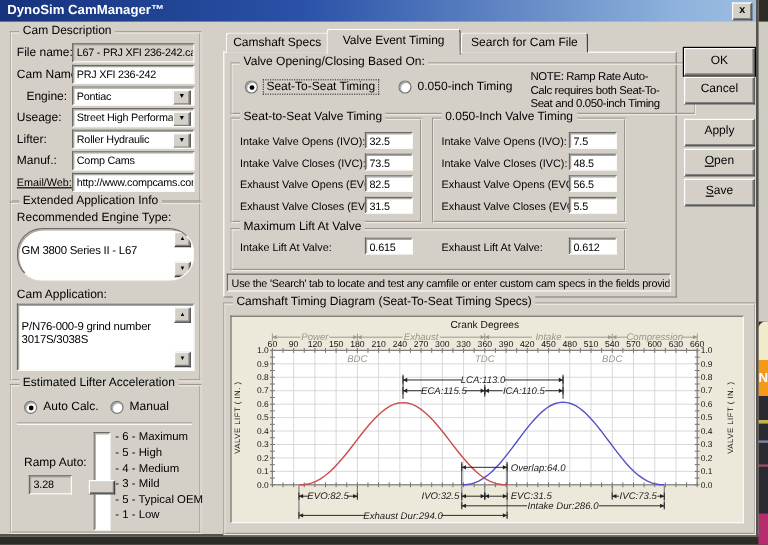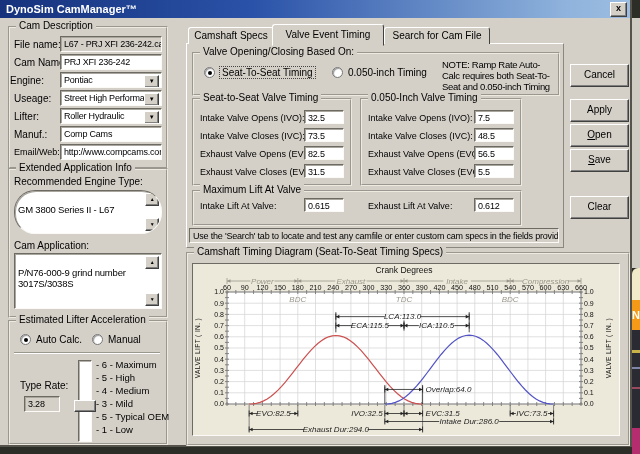--- a/index.html
+++ b/index.html
@@ -73,29 +73,29 @@
     <span>DynoSim CamManager™</span>
     <div class="closebtn">x</div>
   </div>
 
   <div class="grp" style="left:8px;top:26px;width:156px;height:139px;">
     <span class="t">Cam Description</span>
     <span class="lbl" style="left:4px;top:11px;">File name:</span>
     <div class="edit ro" style="left:50px;top:8px;width:102px;height:16px;">L67 - PRJ XFI 236-242.cam</div>
     <span class="lbl" style="left:4px;top:29px;">Cam Name:</span>
     <div class="edit" style="left:50px;top:26px;width:102px;height:16px;">PRJ XFI 236-242</div>
-    <span class="lbl" style="left:0;top:47px;">Engine:</span>
+    <span class="lbl" style="left:12px;top:47px;">Engine:</span>
     <div class="edit" style="left:50px;top:44px;width:102px;height:16px;"><span>Pontiac</span><span class="combo-arrow">▼</span></div>
     <span class="lbl" style="left:4px;top:65px;">Useage:</span>
     <div class="edit" style="left:50px;top:62px;width:102px;height:16px;"><span>Street High Performance</span><span class="combo-arrow">▼</span></div>
     <span class="lbl" style="left:4px;top:83px;">Lifter:</span>
     <div class="edit" style="left:50px;top:80px;width:102px;height:16px;"><span>Roller Hydraulic</span><span class="combo-arrow">▼</span></div>
     <span class="lbl" style="left:4px;top:101px;">Manuf.:</span>
     <div class="edit" style="left:50px;top:98px;width:102px;height:16px;">Comp Cams</div>
-    <span class="lbl" style="left:4px;top:119px;font-size:9px;">Email/Web:</span>
+    <span class="lbl" style="left:4px;top:119px;font-size:9px;text-decoration:underline;">Email/Web:</span>
     <div class="edit" style="left:50px;top:116px;width:102px;height:16px;">http://www.compcams.com</div>
   </div>
 
   <div class="grp" style="left:8px;top:168px;width:156px;height:146px;">
     <span class="t">Extended Application Info</span>
     <span class="lbl" style="left:4px;top:6px;">Recommended Engine Type:</span>
     <div class="edit ta" style="left:4px;top:20px;width:148px;height:44px;background:#fff;border-radius:21px;">
       <span>GM 3800 Series II - L67</span>
       <span class="spin" style="top:2px;">▲</span>
       <span class="spin" style="bottom:2px;">▼</span>
@@ -109,38 +109,38 @@
     </div>
   </div>
 
   <div class="grp" style="left:8px;top:320px;width:156px;height:121px;">
     <span class="t">Estimated Lifter Acceleration</span>
     <span class="radio sel" style="left:10px;top:12px;"></span>
     <span class="lbl" style="left:26px;top:12px;">Auto Calc.</span>
     <span class="radio" style="left:82px;top:12px;"></span>
     <span class="lbl" style="left:98px;top:12px;">Manual</span>
     <div class="sep" style="left:4px;top:30px;width:146px;"></div>
-    <span class="lbl" style="left:10px;top:58px;">Type Rate:</span>
+    <span class="lbl" style="left:10px;top:58px;">Ramp Auto:</span>
     <div class="edit ro" style="left:14px;top:74px;width:36px;height:16px;">3.28</div>
     <div class="slider-track" style="left:68px;top:38px;height:80px;"></div>
     <div class="slider-thumb" id="slider-thumb" style="left: 64px; top: 78px;"></div>
     <span class="lbl" style="left:86px;top:37px;font-size:9.5px;">- 6 - Maximum</span>
     <span class="lbl" style="left:86px;top:50px;font-size:9.5px;">- 5 - High</span>
     <span class="lbl" style="left:86px;top:63px;font-size:9.5px;">- 4 - Medium</span>
     <span class="lbl" style="left:86px;top:76px;font-size:9.5px;">- 3 - Mild</span>
     <span class="lbl" style="left:86px;top:89px;font-size:9.5px;">- 5 - Typical OEM</span>
     <span class="lbl" style="left:86px;top:102px;font-size:9.5px;">- 1 - Low</span>
   </div>
 
   <div class="tabpage"></div>
   <div class="tab" style="left:188px;width:84px;">Camshaft Specs</div>
   <div class="tab active" style="left:272px;width:110px;">Valve Event Timing</div>
   <div class="tab" style="left:384px;width:104px;">Search for Cam File</div>
 
-  <div class="grp" style="left:192px;top:52px;width:364px;height:40px;">
+  <div class="grp" style="left:192px;top:52px;width:364px;height:40px;padding-left:20px;">
     <span class="t">Valve Opening/Closing Based On:</span>
     <span class="radio sel" style="left:10px;top:13px;"></span>
     <span class="lbl focus-dotted" style="left:26px;top:13px;padding:0 2px;">Seat-To-Seat Timing</span>
     <span class="radio" style="left:138px;top:13px;"></span>
     <span class="lbl" style="left:154px;top:13px;">0.050-inch Timing</span>
     <span class="lbl" style="left:248px;top:5px;width:112px;white-space:normal;font-size:9.5px;line-height:11px;letter-spacing:-0.3px;">NOTE: Ramp Rate Auto-Calc requires both Seat-To-Seat and 0.050-inch Timing specs.</span>
   </div>
 
   <div class="grp" style="left:192px;top:98px;width:156px;height:84px;">
     <span class="t">Seat-to-Seat Valve Timing</span>
@@ -169,25 +169,25 @@
   <div class="grp" style="left:192px;top:190px;width:326px;height:32px;">
     <span class="t">Maximum Lift At Valve</span>
     <span class="lbl" style="left:6px;top:9px;font-size:9px;">Intake Lift At Valve:</span>
     <div class="edit" style="left:110px;top:6px;width:40px;height:14px;">0.615</div>
     <span class="lbl" style="left:174px;top:9px;font-size:9px;">Exhaust Lift At Valve:</span>
     <div class="edit" style="left:280px;top:6px;width:40px;height:14px;">0.612</div>
   </div>
 
   <div class="hintbox">Use the 'Search' tab to locate and test any camfile or enter custom cam specs in the fields provided.</div>
 
+  <div class="btn default" style="left:570px;top:40px;width:57px;height:21px;">OK</div>
   <div class="btn" style="left:570px;top:64px;width:57px;height:21px;">Cancel</div>
   <div class="btn" style="left:570px;top:99px;width:57px;height:21px;">Apply</div>
   <div class="btn" style="left:570px;top:124px;width:57px;height:21px;"><span class="und">O</span><span>pen</span></div>
   <div class="btn" style="left:570px;top:149px;width:57px;height:21px;"><span class="und">S</span><span>ave</span></div>
-  <div class="btn" style="left:570px;top:196px;width:57px;height:21px;">Clear</div>
 
   <div class="grp" style="left:186px;top:252px;width:440px;height:190px;">
     <span class="t">Camshaft Timing Diagram (Seat-To-Seat Timing Specs)</span>
   </div>
   <div class="chartpanel">
     <svg id="chart-svg" width="426" height="171" viewBox="0 0 426 171">
         <rect x="34" y="28" width="354" height="112" fill="#ffffff" stroke="none"></rect>
         <line x1="34" y1="28" x2="34" y2="140" stroke="#d2d2d2" stroke-width="0.7"></line>
         <line x1="51.7" y1="28" x2="51.7" y2="140" stroke="#d2d2d2" stroke-width="0.7"></line>
         <line x1="69.4" y1="28" x2="69.4" y2="140" stroke="#d2d2d2" stroke-width="0.7"></line>

